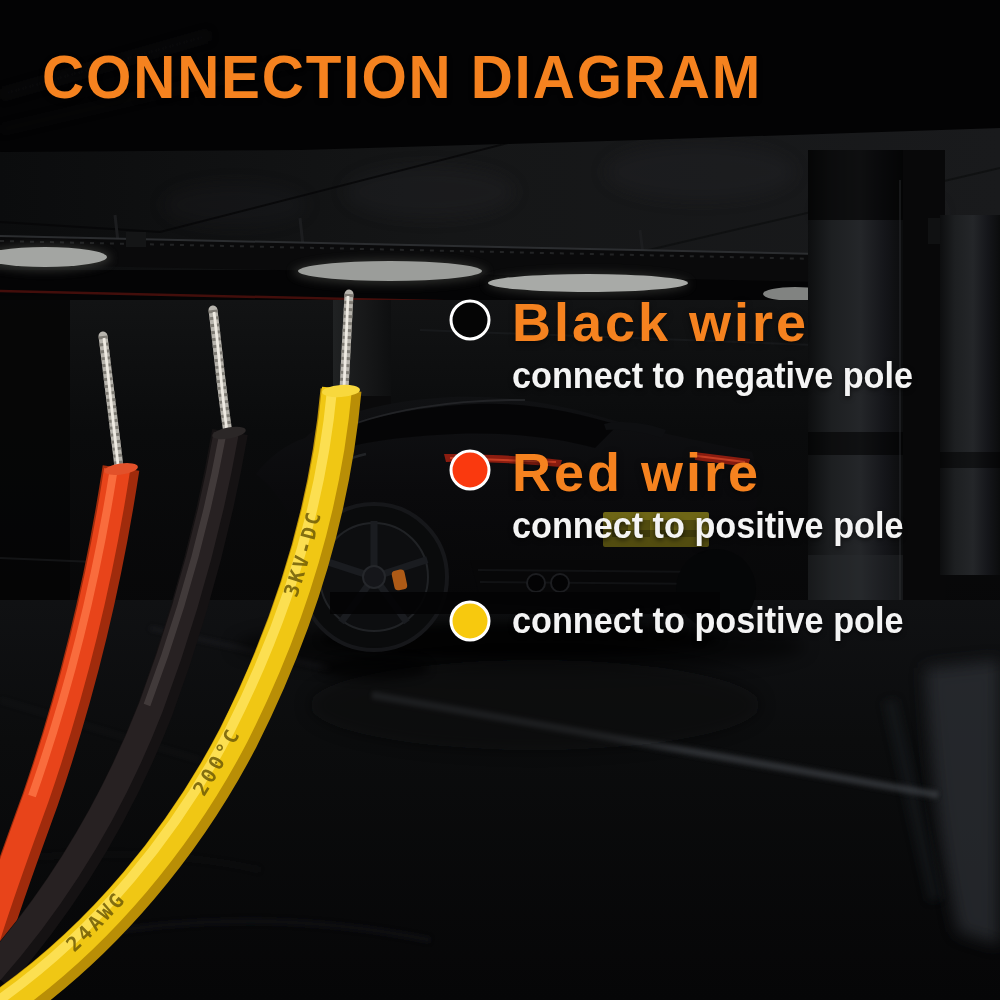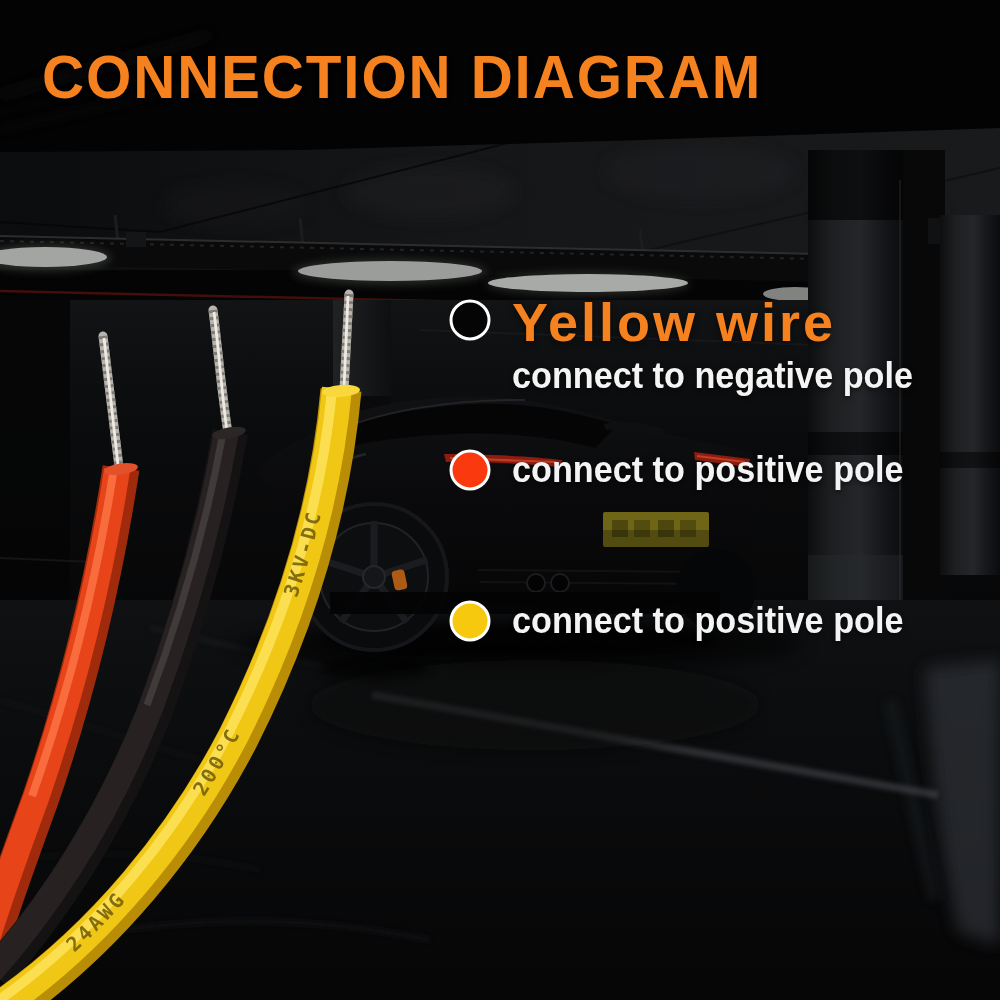--- a/index.html
+++ b/index.html
@@ -241,28 +241,29 @@
     </g>
   </g>
 </svg>
 
 <h1 class="title">CONNECTION DIAGRAM</h1>
 
 <div class="row" style="top:294px">
   <svg class="bullet" viewBox="0 0 44 44">
     <circle cx="22" cy="22" r="19" stroke="#ffffff" stroke-width="3" fill="#050505"></circle>
   </svg>
-  <div class="h">Yellow wire</div>
+  <div class="h">Black wire</div>
   <div class="s">connect to negative pole</div>
 </div>
 
 <div class="row" style="top:444px">
   <svg class="bullet" viewBox="0 0 44 44">
     <circle cx="22" cy="22" r="19" stroke="#ffffff" stroke-width="3" fill="#FA390E"></circle>
   </svg>
+  <div class="h">Red wire</div>
   <div class="s">connect to positive pole</div>
 </div>
 
 <div class="row" style="top:595px">
   <svg class="bullet" viewBox="0 0 44 44">
     <circle cx="22" cy="22" r="19" stroke="#ffffff" stroke-width="3" fill="#F7C90E"></circle>
   </svg>
   <div class="s">connect to positive pole</div>
 </div>
 

